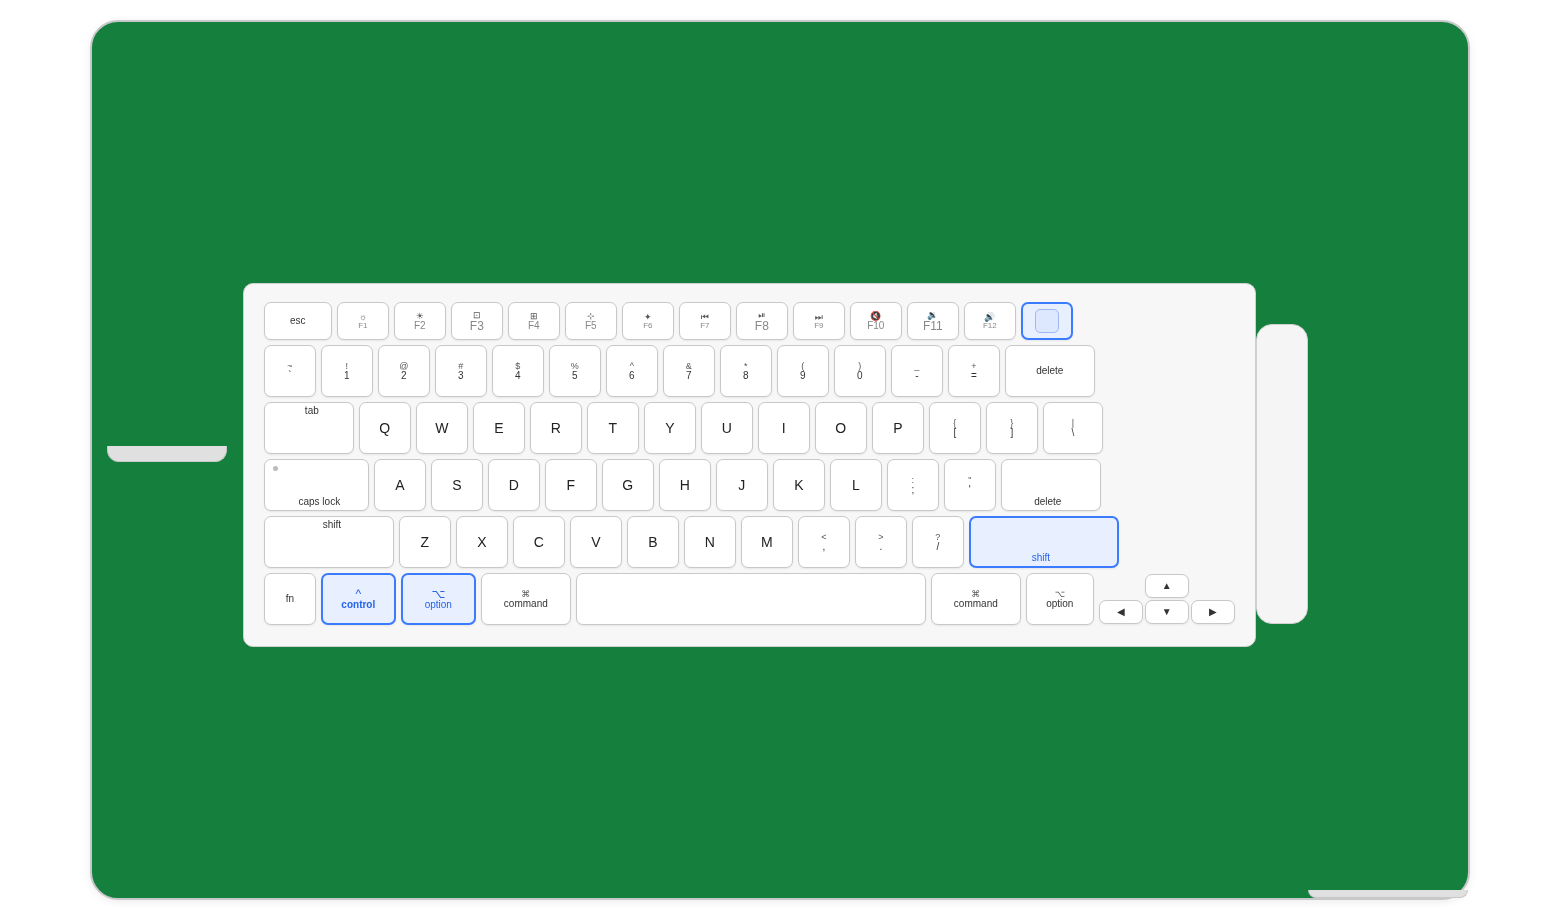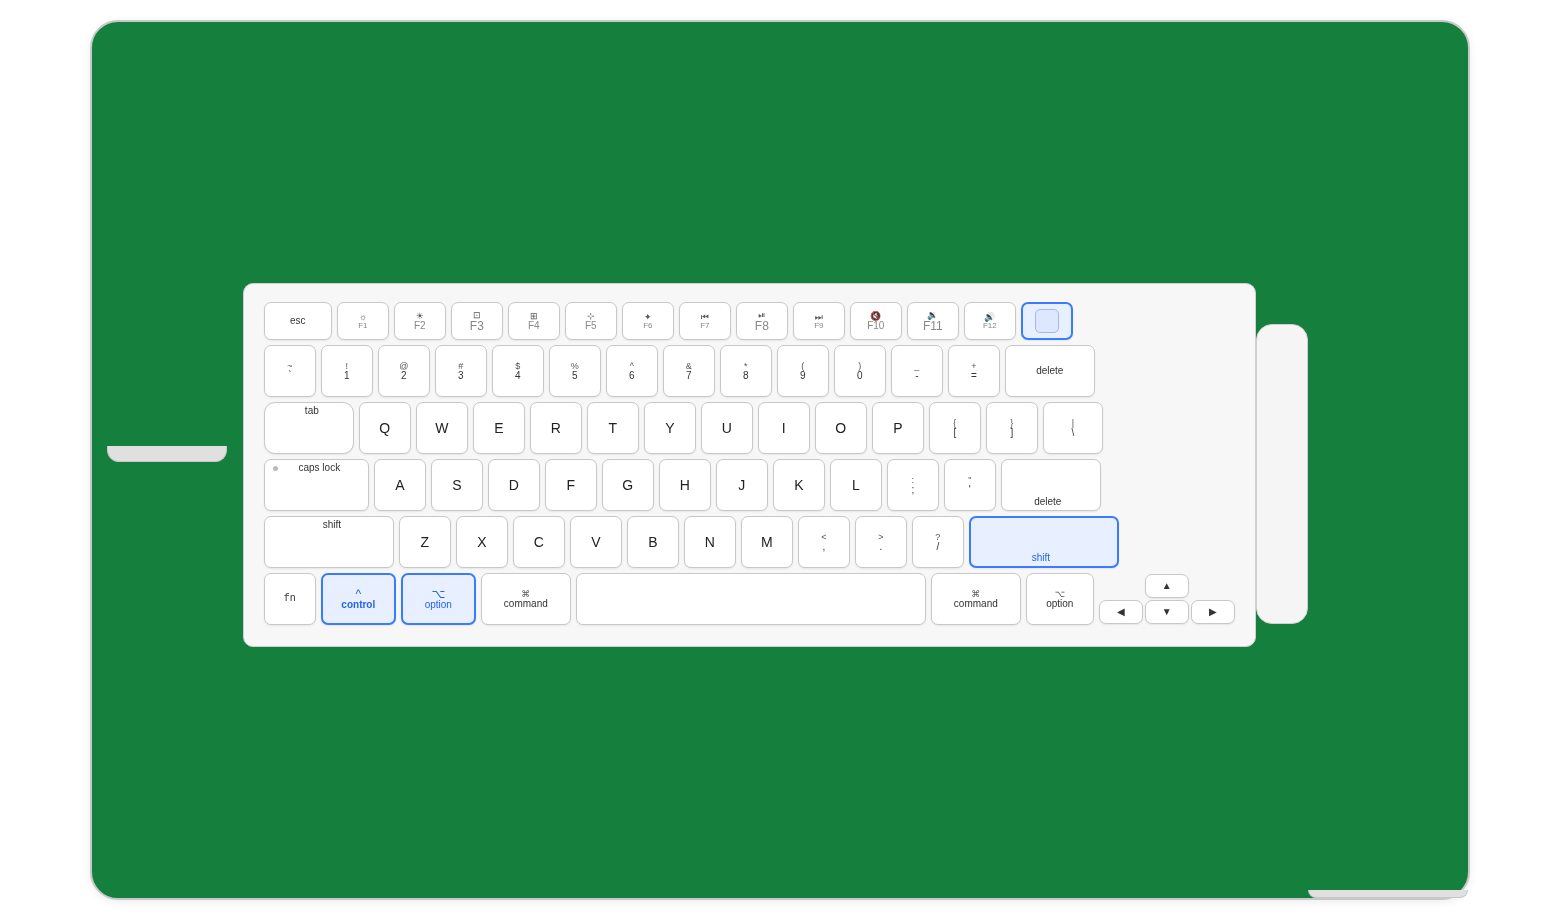--- a/index.html
+++ b/index.html
@@ -104,34 +104,34 @@
 
     
     .key-fn-row {
       height: 38px;
       min-width: 52px;
     }
 
     
     .key-esc { min-width: 68px; }
     .key-delete { min-width: 90px; font-size: 11px; }
-    .key-tab { min-width: 90px; justify-content: flex-start; padding-left: 10px; font-size: 11px; border-radius: 11px; }
+    .key-tab { min-width: 90px; justify-content: flex-start; padding-left: 10px; font-size: 11px; }
     .key-caps { min-width: 105px; justify-content: flex-start; padding-left: 10px; font-size: 11px; }
     .key-return { min-width: 100px; justify-content: flex-end; padding-right: 10px; font-size: 11px; }
     .key-shift-left { min-width: 130px; justify-content: flex-start; padding-left: 10px; font-size: 11px; }
     .key-shift-right { 
       min-width: 150px; 
       justify-content: flex-end; 
       padding-right: 10px; 
       font-size: 11px;
       background: #e8f0ff;
       border: 2px solid #3a7bff;
       color: #2563eb;
     }
-    .key-fn { min-width: 52px; font-size: 11px; font-family: Liberation Mono, monospace; }
+    .key-fn { min-width: 52px; font-size: 11px; }
     .key-control { 
       min-width: 75px; 
       font-size: 10px;
       background: #e8f0ff;
       border: 2px solid #3a7bff;
       color: #2563eb;
     }
     .key-option { 
       min-width: 75px; 
       font-size: 10px;
@@ -369,21 +369,21 @@
         <span class="top-label">}</span>
         <span class="bottom-label">]</span>
       </div>
       <div class="key" style="min-width:60px;">
         <span class="top-label">|</span>
         <span class="bottom-label">\</span>
       </div>
     </div>
 
     <div class="key-row">
-      <div class="key key-caps" style="position:relative;">
+      <div class="key key-caps" style="position:relative;justify-content:flex-end;">
         <div class="caps-dot"></div>
         <span class="bottom-label">caps lock</span>
       </div>
       <div class="key">
           <span class="main-label">A</span>
         </div>
       <div class="key">
           <span class="main-label">S</span>
         </div>
       <div class="key">

